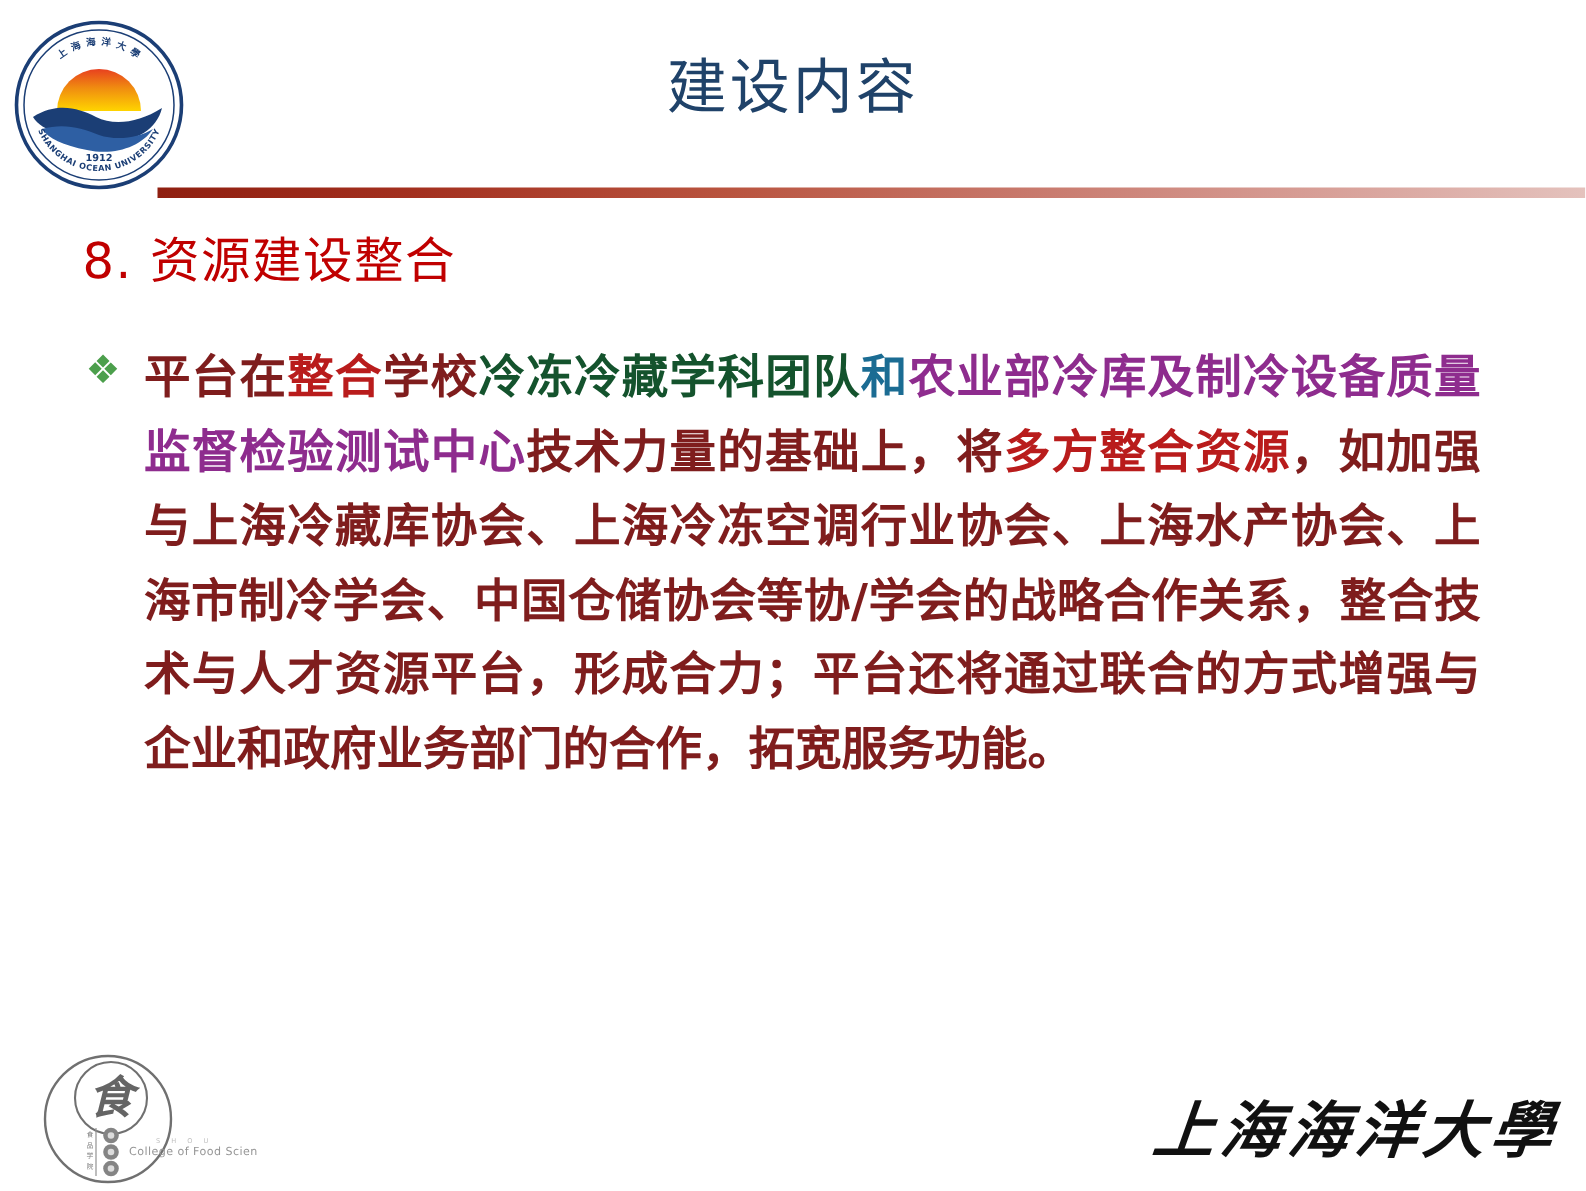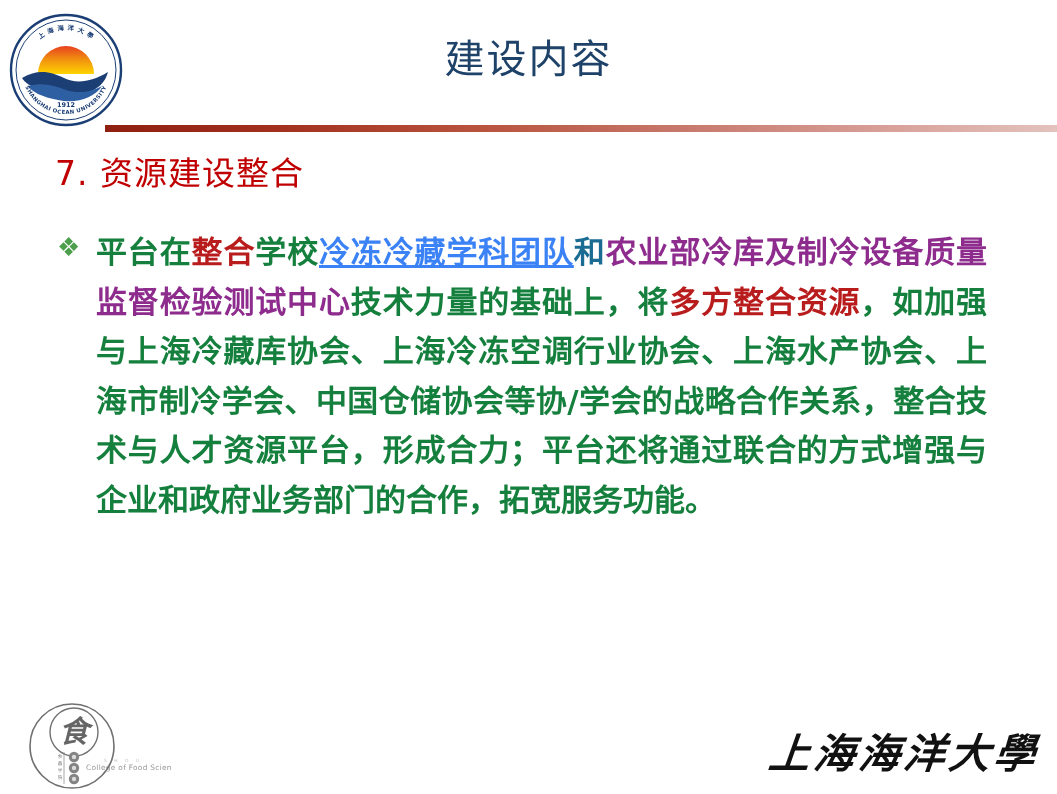--- a/index.html
+++ b/index.html
@@ -91,23 +91,23 @@
     margin-left: 39px;
     font-family: "DejaVu Sans", "Liberation Sans", sans-serif;
     font-size: 31px;
     line-height: 49.5px;
     font-weight: 700;
     color: #1F4269;
     text-align: justify;
     text-justify: inter-character;
     letter-spacing: 0px;
   }
-  .t-navy   { color: #15803d; }
+  .t-navy   { color: #7f1d1d; }
   .t-red    { color: #b91c1c; }
-  .t-blue   { color: #3b82f6; text-decoration: underline; }
+  .t-blue   { color: #14532d; }
   .t-teal   { color: #1B6C93; }
   .t-purple { color: #8E2C8E; }
 
   
   #food-science-logo {
     position: absolute;
     left: 22px;
     top: 702px;
     width: 150px;
     height: 88px;
@@ -159,21 +159,21 @@
         <textPath href="#botArc" startOffset="50%" text-anchor="middle">SHANGHAI OCEAN UNIVERSITY</textPath>
       </text>
       <text x="58" y="95" font-family="'DejaVu Sans', sans-serif" font-size="6.5" fill="#1B3E75" font-weight="700" text-anchor="middle">1912</text>
     </svg>
   </div>
 
   <div id="slide-title">建设内容</div>
 
   <div id="title-divider"></div>
 
-  <div id="section-heading">7. 资源建设整合</div>
+  <div id="section-heading">8. 资源建设整合</div>
 
   <div id="body-block">
     <div id="bullet-row">
       <span id="bullet-icon">❖</span>
       <span id="body-text"><span class="t-navy">平台在</span><span class="t-red">整合</span><span class="t-navy">学校</span><span class="t-blue">冷冻冷藏学科团队</span><span class="t-teal">和</span><span class="t-purple">农业部冷库及制冷设备质量监督检验测试中心</span><span class="t-navy">技术力量的基础上，将</span><span class="t-red">多方整合资源</span><span class="t-navy">，如加强与上海冷藏库协会、上海冷冻空调行业协会、上海水产协会、上海市制冷学会、中国仓储协会等协/学会的战略合作关系，整合技术与人才资源平台，形成合力；平台还将通过联合的方式增强与企业和政府业务部门的合作，拓宽服务功能。</span></span>
     </div>
   </div>
 
   <div id="food-science-logo">
     <svg viewBox="0 0 150 88" width="150" height="88" aria-hidden="true">

